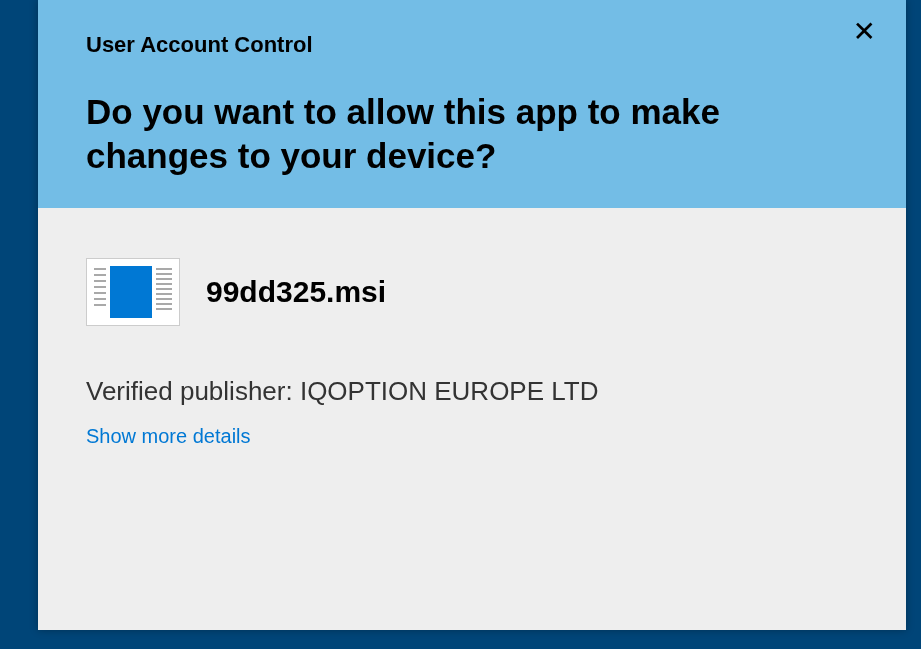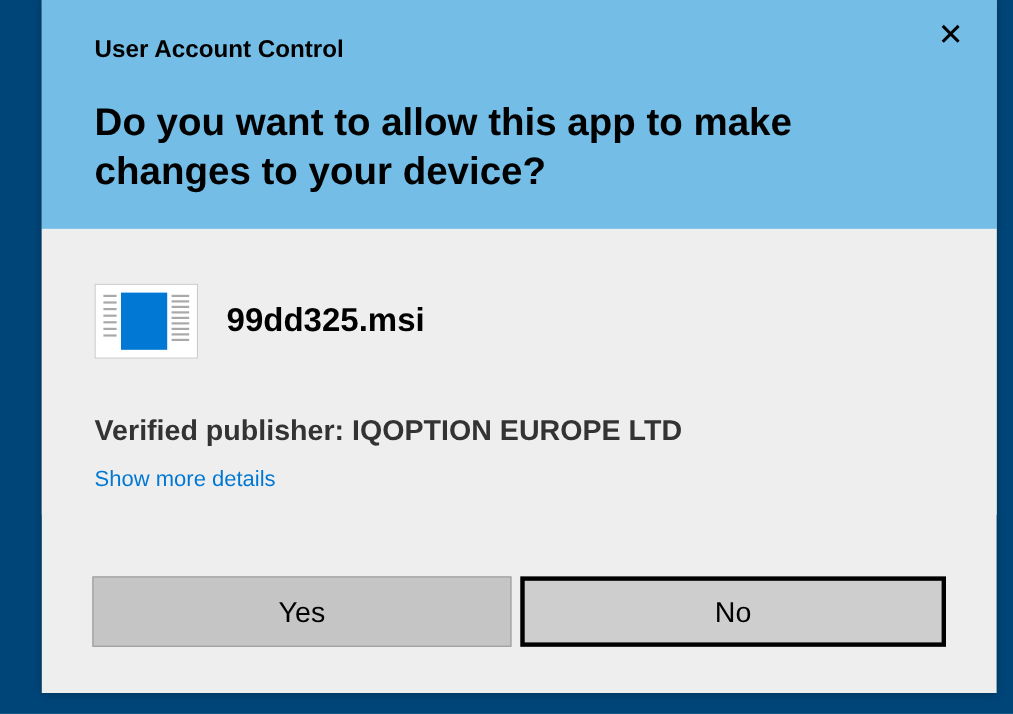--- a/index.html
+++ b/index.html
@@ -102,21 +102,21 @@
     }
     .app-name {
       font-size: 30px;
       color: #000;
       font-weight: 700;
     }
     .publisher {
       font-size: 26px;
       color: #333;
       margin-bottom: 18px;
-      font-weight: 700;
+      font-weight: 400;
     }
     .details-link {
       font-size: 20px;
       color: #0078d4;
       cursor: pointer;
       display: inline-block;
       background: none;
       border: none;
       padding: 0;
       font-family: Liberation Sans, sans-serif;
@@ -179,17 +179,13 @@
             <div></div>
             <div></div>
             <div></div>
         </div>
       </div>
       <div class="app-name">99dd325.msi</div>
     </div>
     <div class="publisher">Verified publisher: IQOPTION EUROPE LTD</div>
     <button class="details-link">Show more details</button>
   </div>
-  <div class="buttons">
-    <button class="btn">Yes</button>
-    <button class="btn focused">No</button>
-  </div>
 </div>
 
 </body></html>

